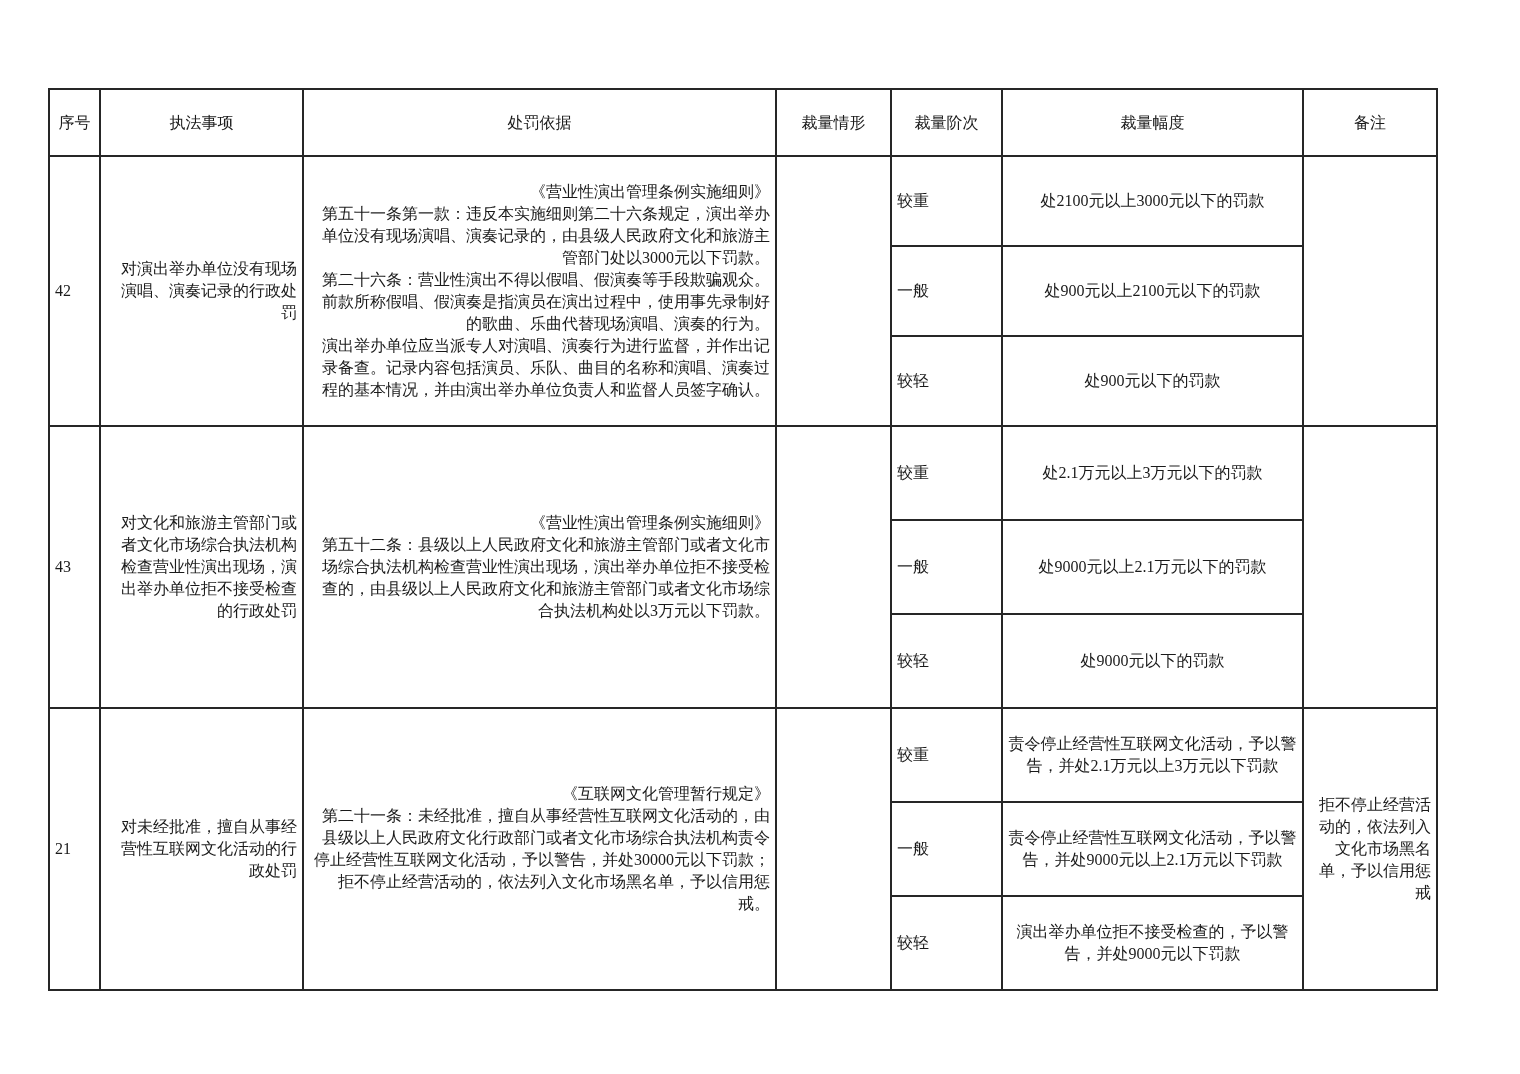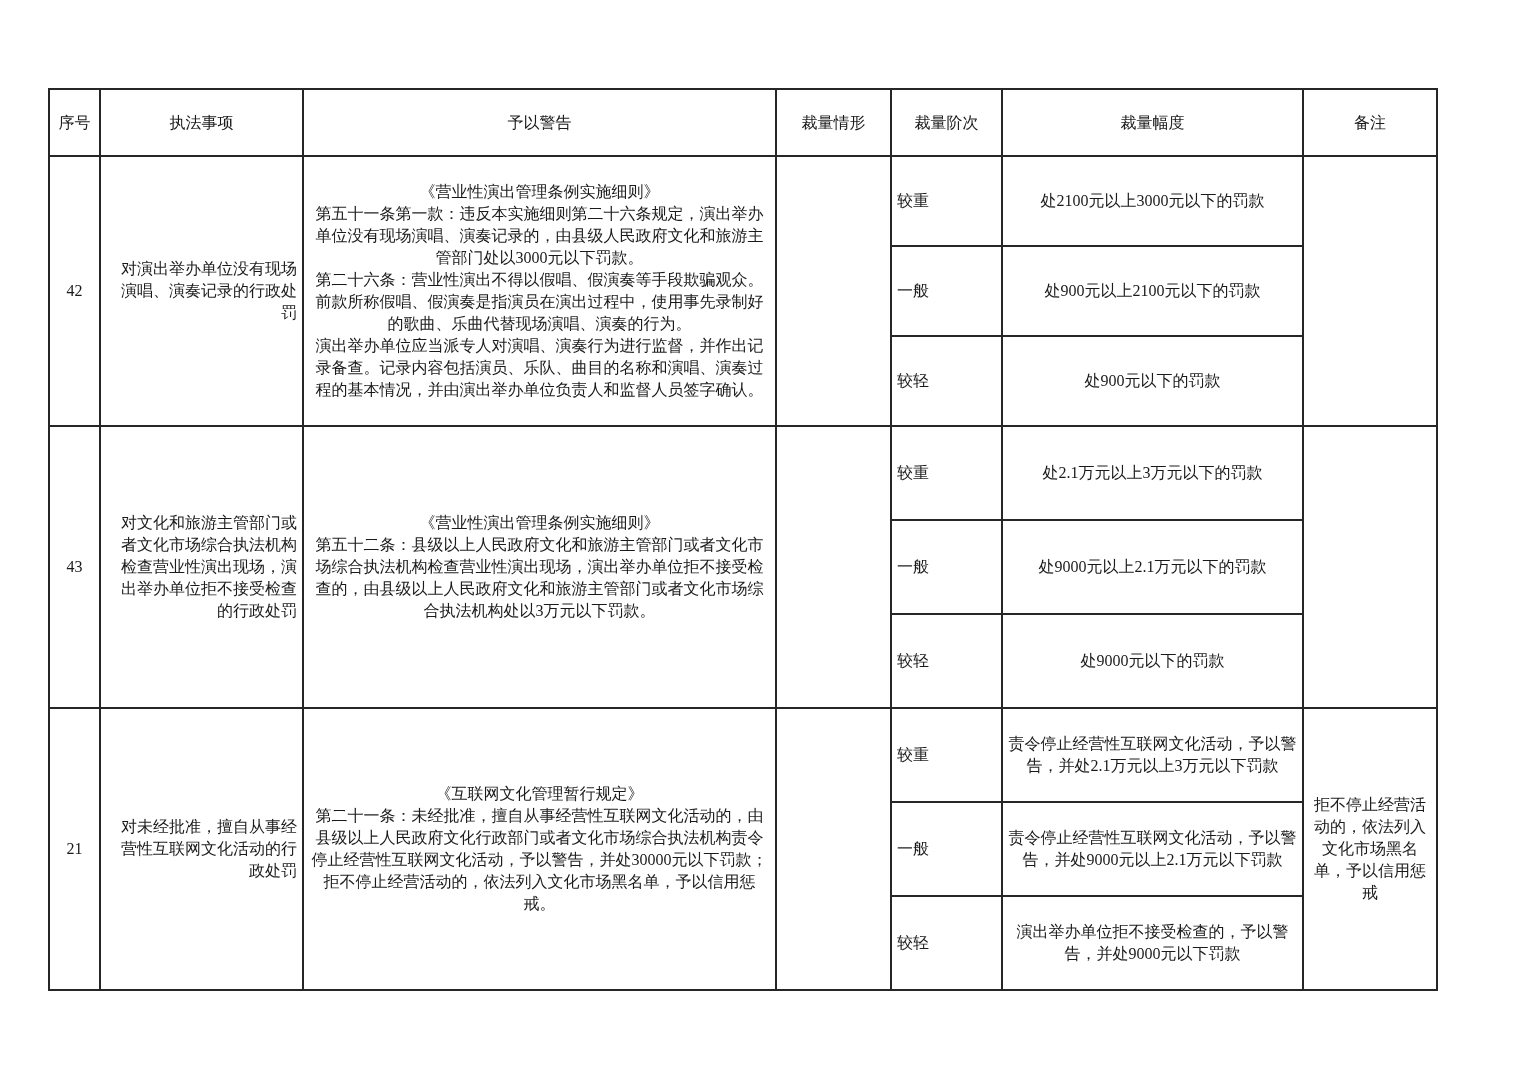--- a/index.html
+++ b/index.html
@@ -31,48 +31,48 @@
     font-size: 16px;
     line-height: 22px;
     font-weight: normal;
     overflow: hidden;
   }
   tr.head { height: 67px; }
   tr.sub42 { height: 90px; }
   tr.sub43 { height: 94px; }
   tr.sub44 { height: 94px; }
   .hd { text-align: center; font-weight: bold; font-size: 17px; }
-  .c-index { text-align: center; }
+  .c-index { }
   .c-matter { text-align: right; }
-  .c-basis { text-align: center; white-space: pre-wrap; padding: 3px 5px; }
+  .c-basis { text-align: right; white-space: pre-wrap; padding: 3px 5px; }
   .c-situation { text-align: center; }
   .c-tier { text-align: left; }
   .c-range { text-align: center; }
-  .c-remark { text-align: center; }
+  .c-remark { text-align: right; }
 </style>
 </head>
 <body>
 
 <div class="page">
   <table class="grid">
     <colgroup>
       <col style="width:51px">
       <col style="width:203px">
       <col style="width:473px">
       <col style="width:115px">
       <col style="width:111px">
       <col style="width:301px">
       <col style="width:134px">
     </colgroup>
 
     <tbody>
         <tr class="head">
       <td class="hd">序号</td>
       <td class="hd">执法事项</td>
-      <td class="hd">予以警告</td>
+      <td class="hd">处罚依据</td>
       <td class="hd">裁量情形</td>
       <td class="hd">裁量阶次</td>
       <td class="hd">裁量幅度</td>
       <td class="hd">备注</td>
     </tr>
 
     <tr class="sub42">
       <td class="c-index" rowspan="3">42</td>
       <td class="c-matter" rowspan="3">对演出举办单位没有现场演唱、演奏记录的行政处罚</td>
       <td class="c-basis" rowspan="3">《营业性演出管理条例实施细则》

